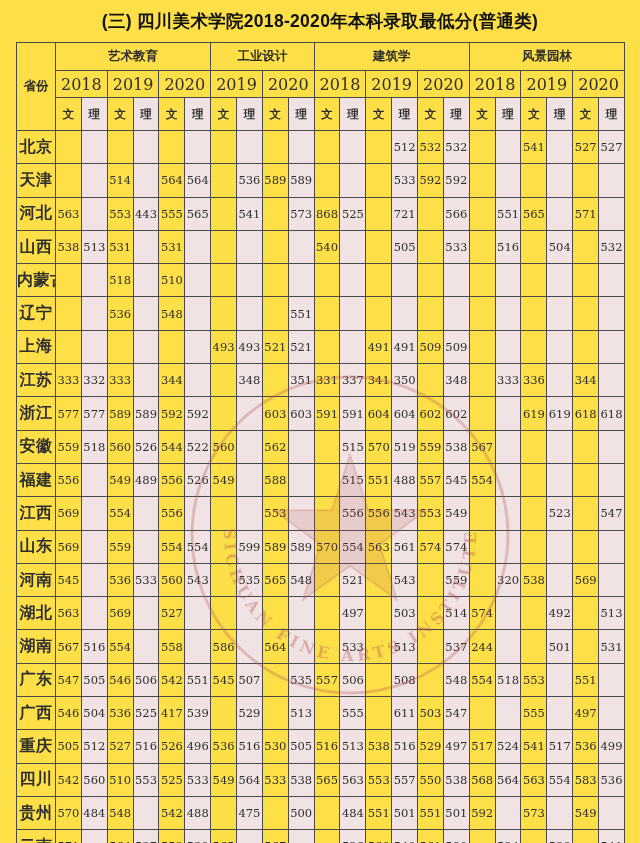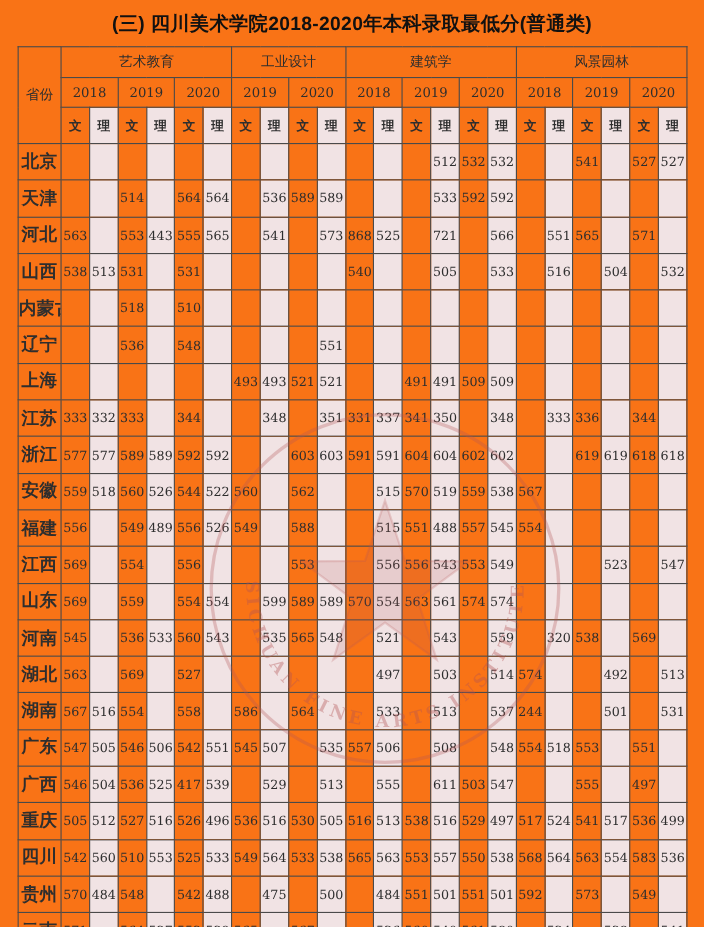--- a/index.html
+++ b/index.html
@@ -1,38 +1,38 @@
 <!DOCTYPE html>
 <html><head>
 <meta charset="utf-8">
 <style>
   html,body { margin:0; padding:0; background:#ffffff; }
   .page {
-    position:relative; width:640px; height:843px; background:#f97316; overflow:hidden;
+    position:relative; width:640px; height:843px; background:#fde047; overflow:hidden;
     font-family:"Liberation Sans","DejaVu Sans",sans-serif;
   }
   .title {
     position:absolute; top:9px; left:0; width:100%; text-align:center;
     font-size:17.5px; font-weight:bold; color:#111; letter-spacing:0.3px;
   }
   .title .title-strong { font-weight:900; }
   table.scores {
     position:absolute; left:16px; top:42px; width:609px;
     border-collapse:collapse; table-layout:fixed;
     border:1.5px solid #3b3b3b;
   }
   th, td {
     border:1px solid #4a4a4a; text-align:center; vertical-align:middle;
     padding:0; color:#2e2e2e; overflow:hidden; white-space:nowrap;
   }
-  th.group-h { height:27px; font-size:12.5px; font-weight:normal; }
-  th.year-h  { height:26px; font-size:12px; font-weight:normal;
+  th.group-h { height:27px; font-size:12.5px; font-weight:bold; }
+  th.year-h  { height:26px; font-size:16px; font-weight:normal;
                font-family:"DejaVu Serif","Liberation Serif",serif; }
   th.sub-h   { height:32px; font-size:11.5px; font-weight:bold; }
-  th.prov-h  { font-size:12.5px; font-weight:normal; }
+  th.prov-h  { font-size:12.5px; font-weight:bold; }
   th.prov    { font-size:16px; font-weight:bold; letter-spacing:0.5px; }
   td.num {
     height:32.3px; font-size:11.5px;
     font-family:"DejaVu Serif","Liberation Serif",serif;
   }
   .pink { background:#f1e3e4; }
   svg.watermark {
     position:absolute; left:180px; top:365px; width:340px; height:340px;
     pointer-events:none;
   }

